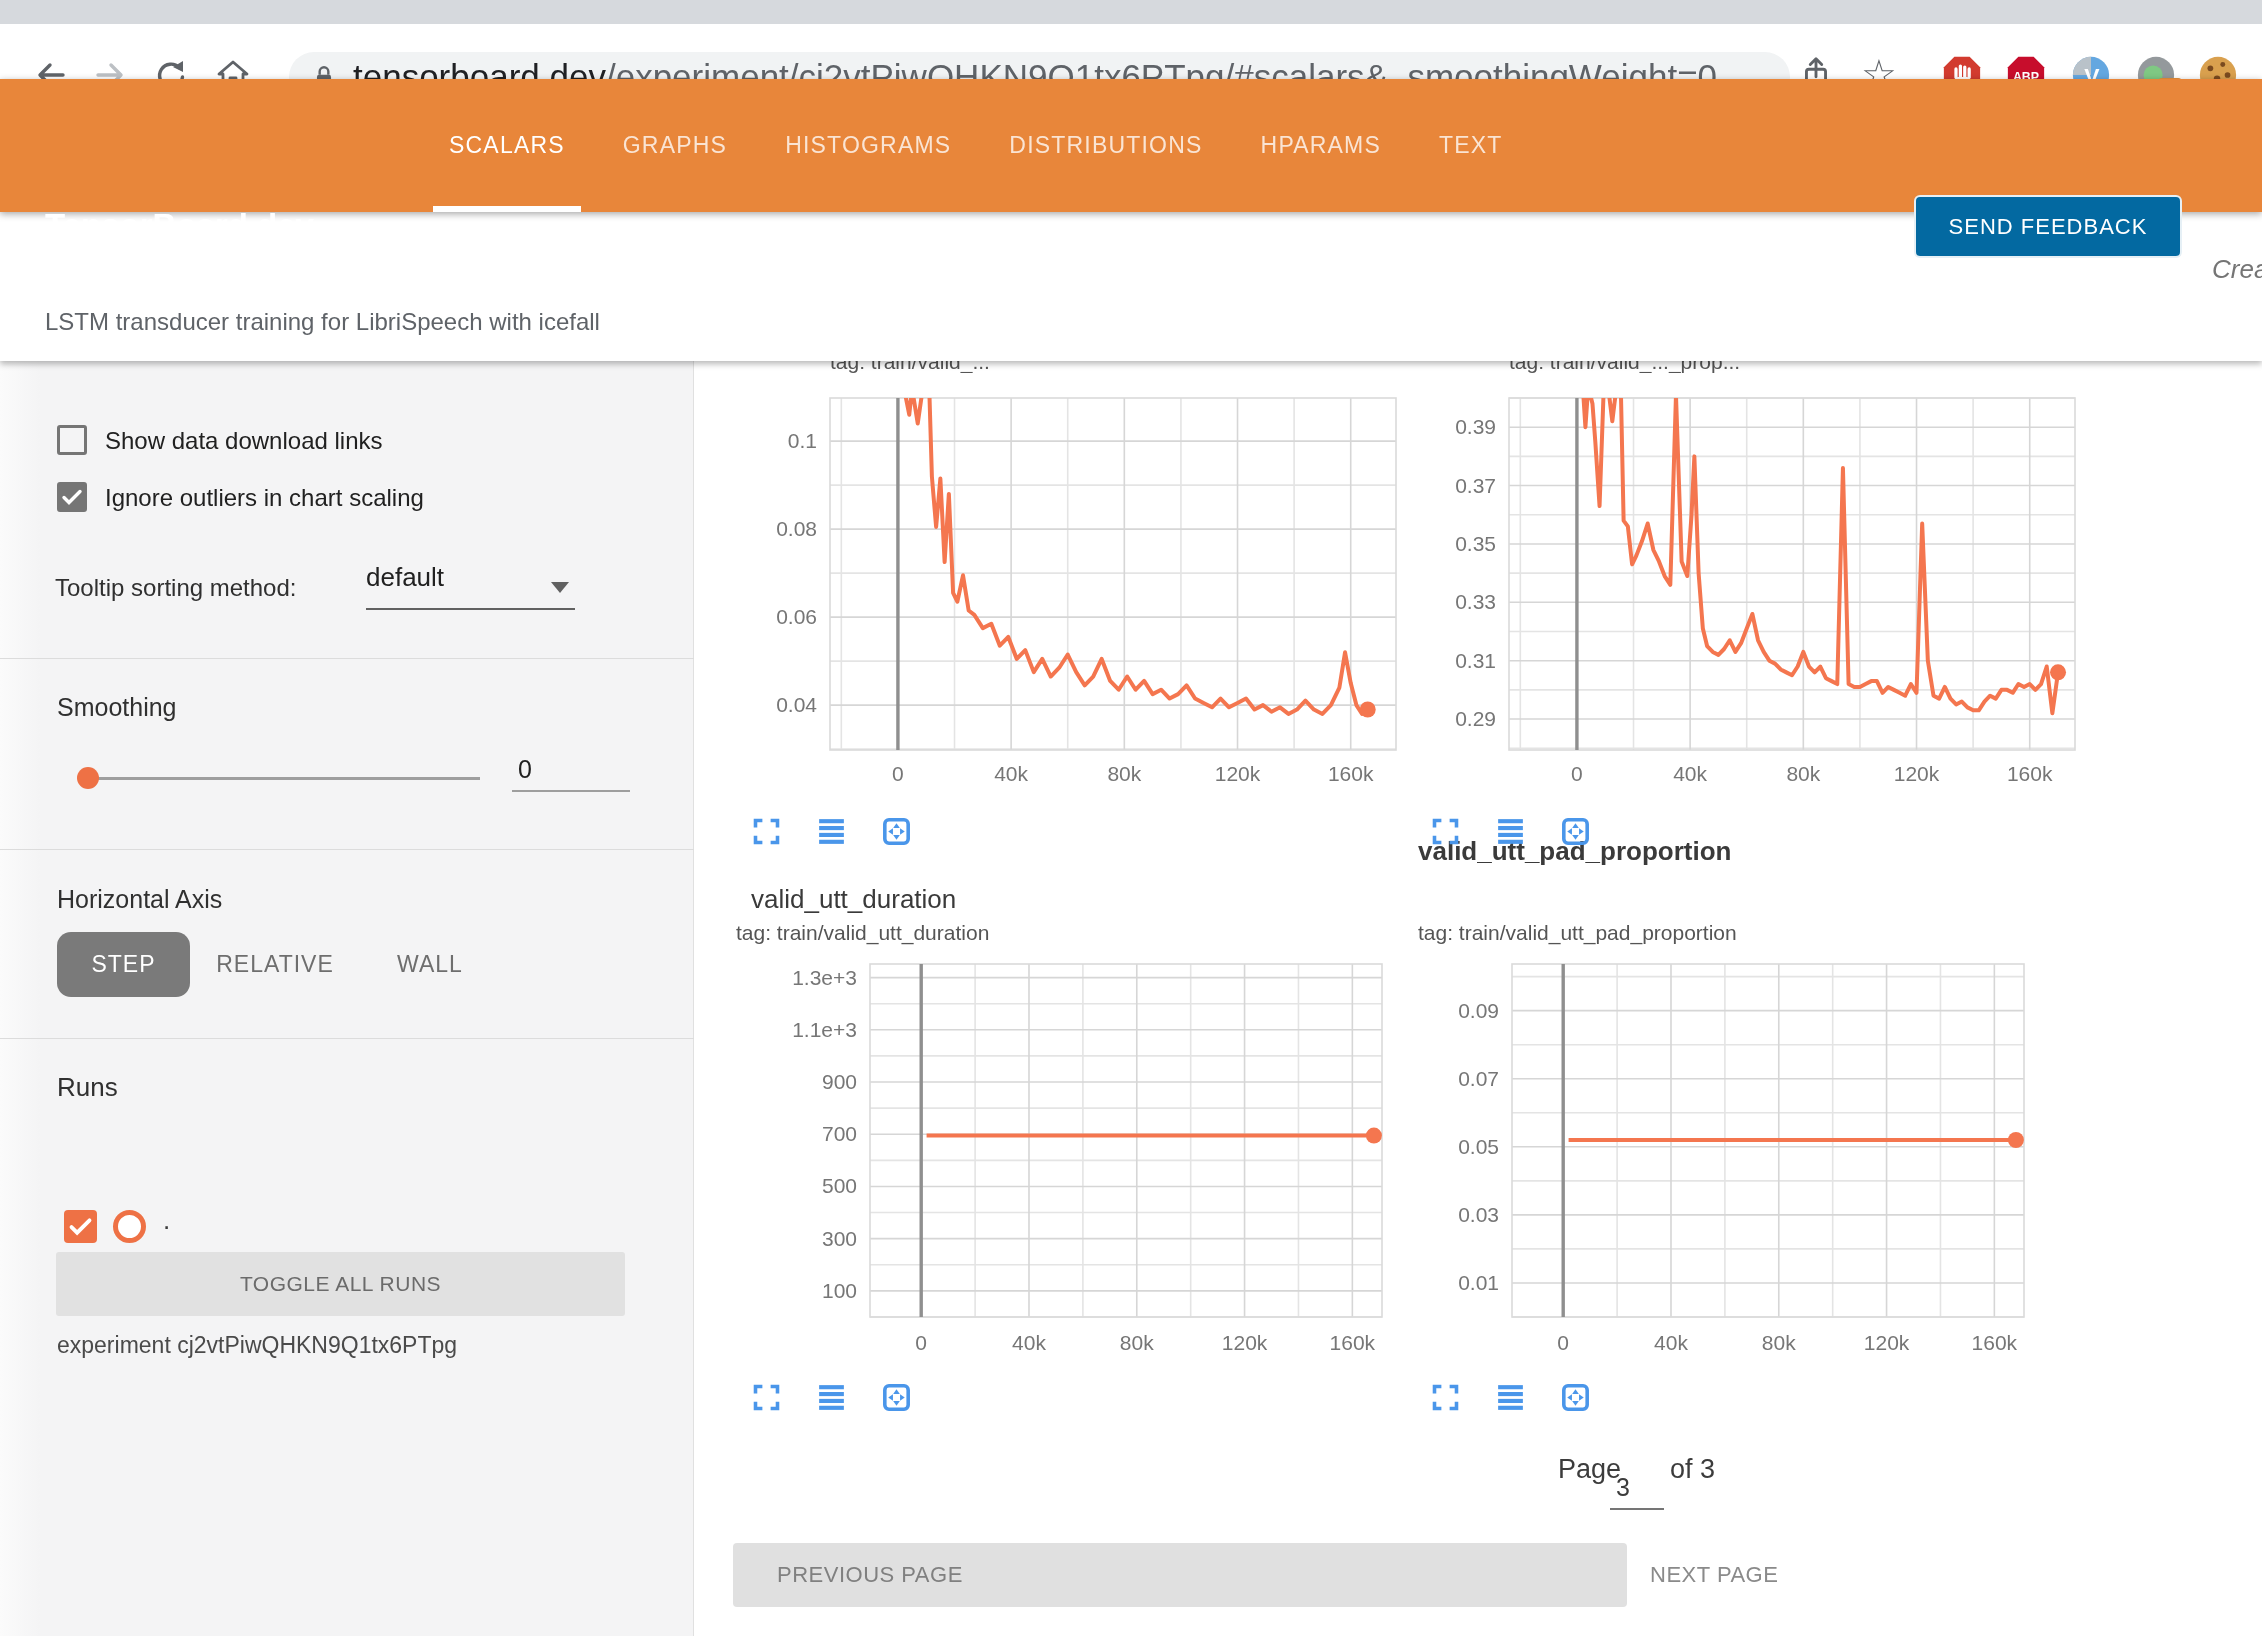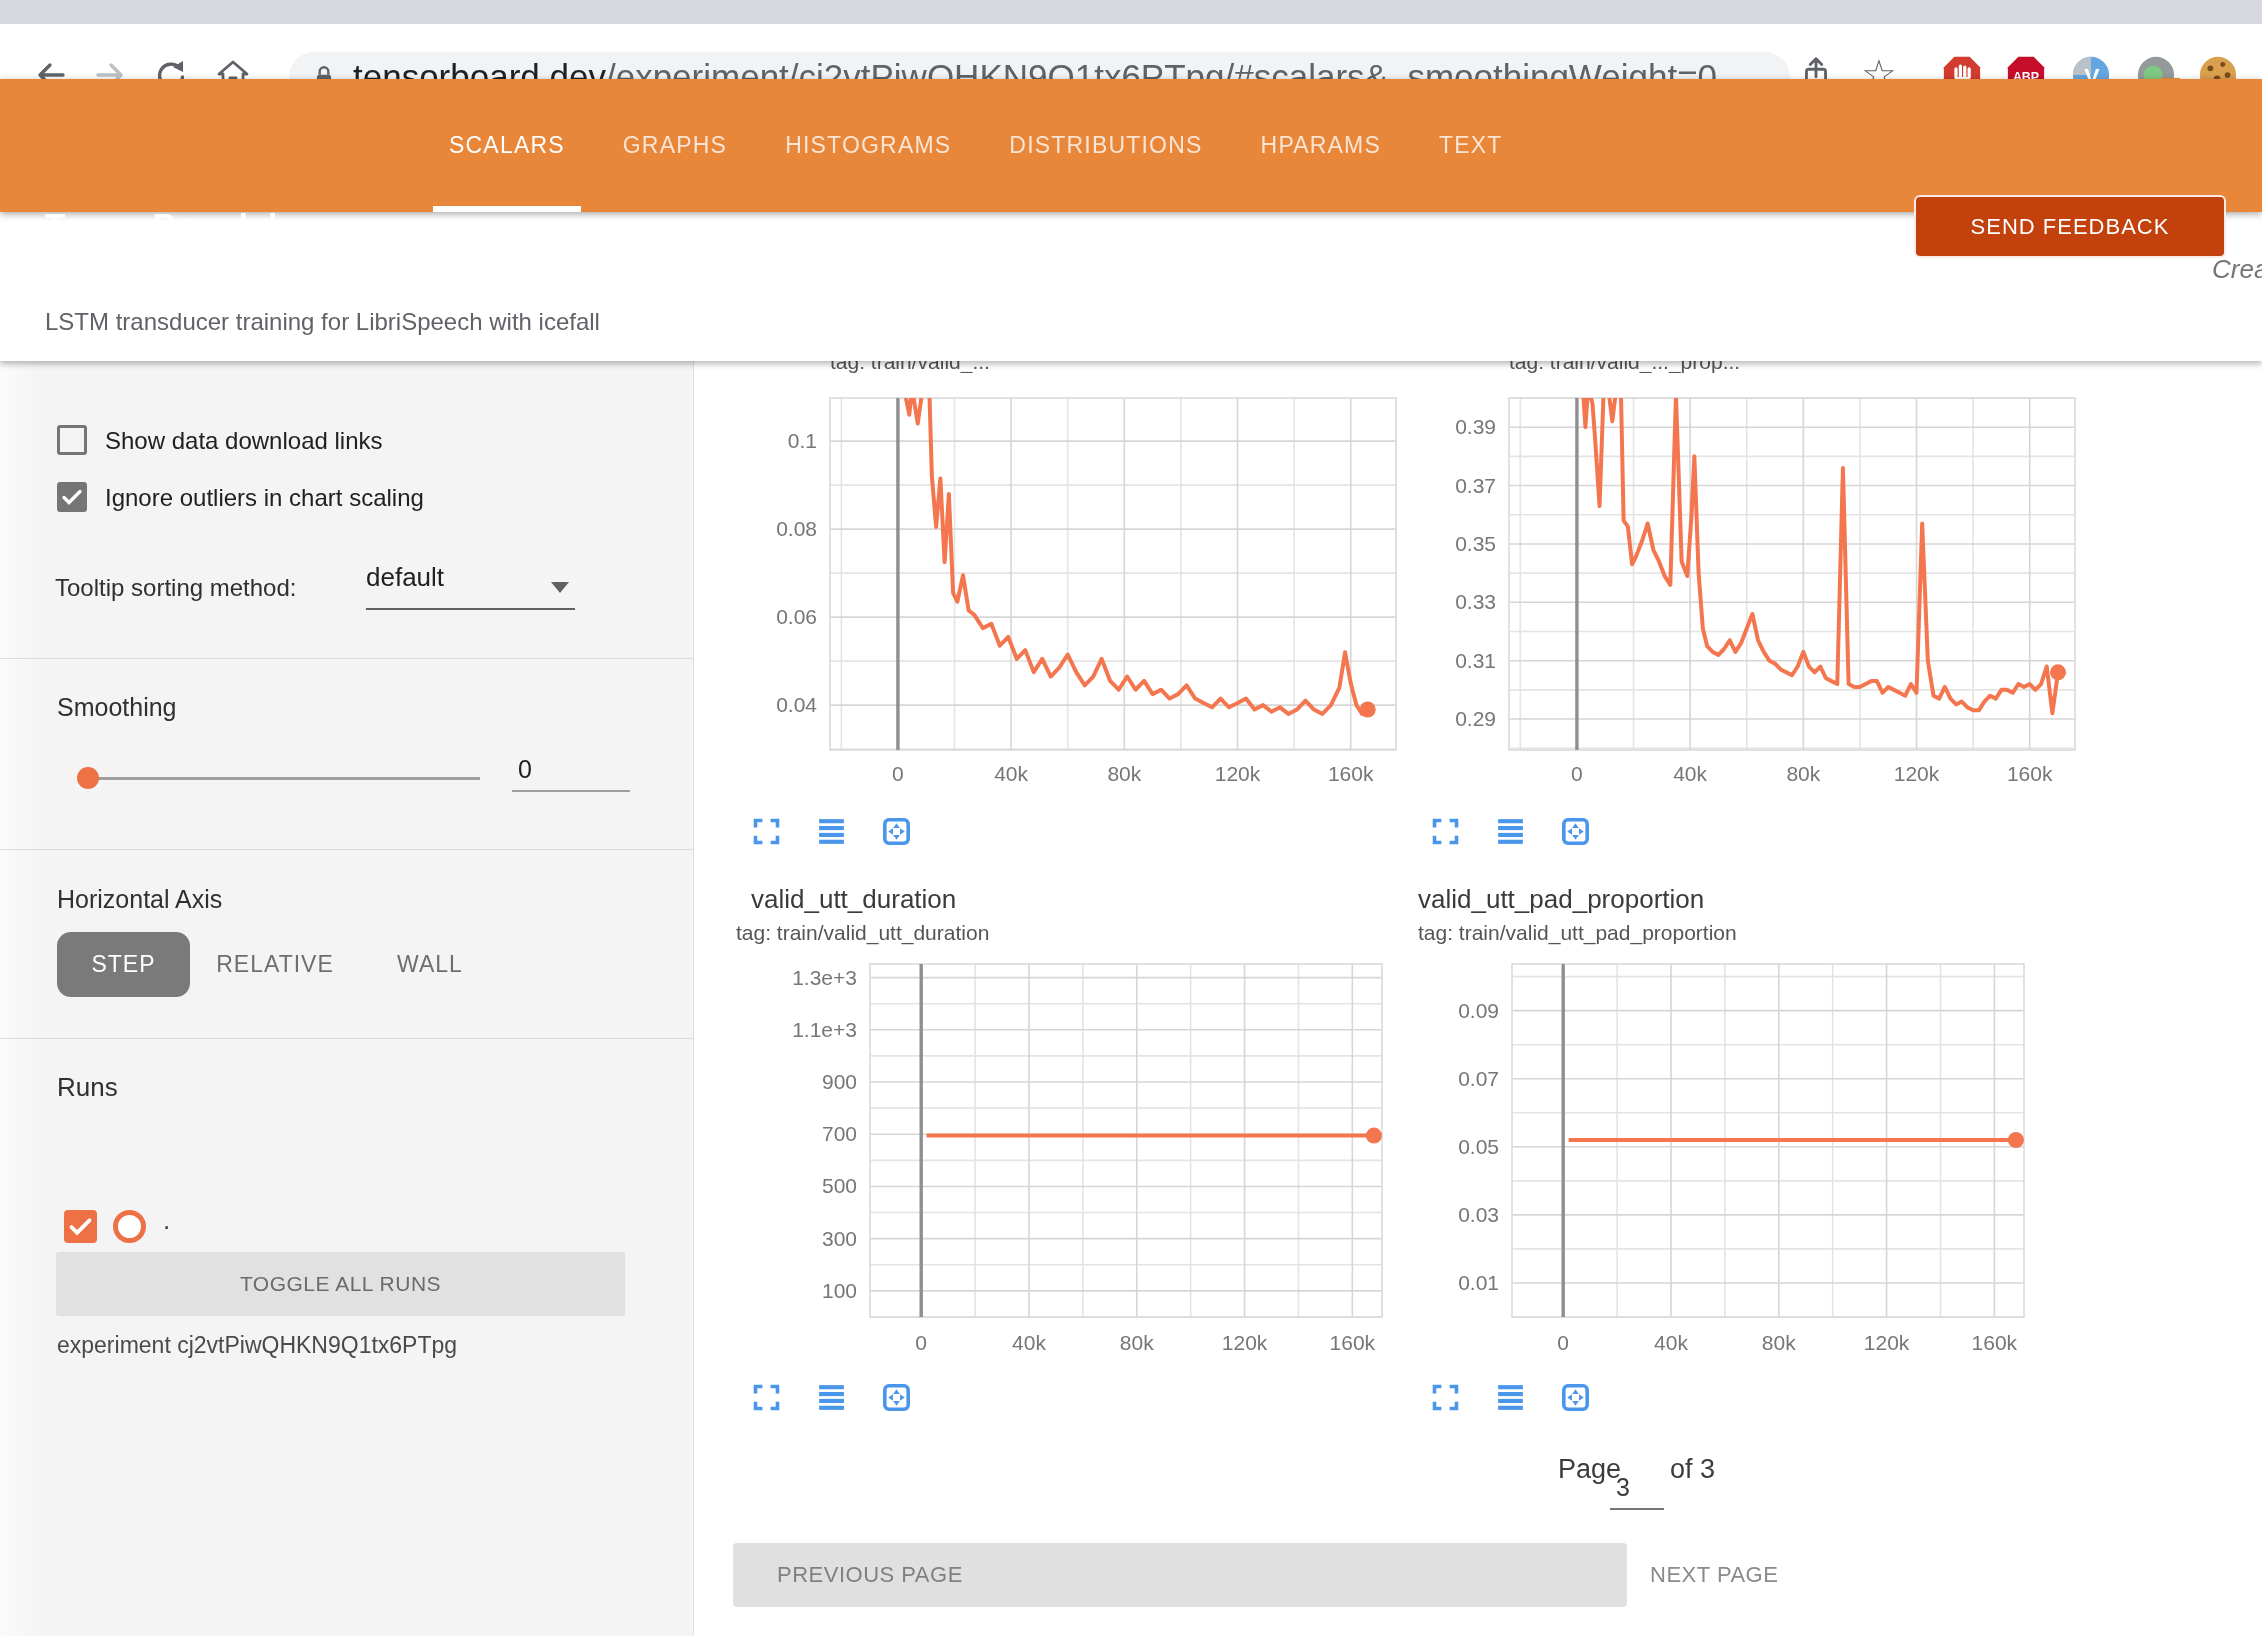--- a/index.html
+++ b/index.html
@@ -20,21 +20,21 @@
   .star-ic { position:absolute; left:1861px; top:26px; font-size:40px; color:#5f6368; line-height:48px; }
   .ext-badge { position:absolute; left:2158px; top:54px; width:24px; height:25px; background:#e8923a; border-radius:4px; color:#fff; font-size:17px; font-weight:bold; text-align:center; line-height:25px; }
 
   
   .appbar { position:absolute; left:0; top:79px; width:2262px; height:133px; background:#e8863a; box-shadow:0 2px 7px rgba(0,0,0,0.35); z-index:6; }
   .logo { position:absolute; left:45px; top:128px; font-size:33px; font-weight:bold; color:#fff; }
   .nav { position:absolute; left:445px; top:0; height:133px; display:flex; gap:50px; }
   .tab { position:relative; height:133px; display:flex; align-items:center; padding:0 4px; font-size:23px; letter-spacing:1.2px; color:rgba(255,255,255,0.78); cursor:pointer; }
   .tab.active { color:#fff; }
   .tab.active::after { content:""; position:absolute; left:-12px; right:-12px; bottom:0; height:6px; background:#fff; }
-  .feedback-btn { position:absolute; left:1914px; top:116px; width:312px; height:63px; background:#c2410c; border:2px solid rgba(255,255,255,0.9); border-radius:6px; color:#fff; font-size:22px; letter-spacing:1px; text-align:center; line-height:59px; cursor:pointer; }
+  .feedback-btn { position:absolute; left:1914px; top:116px; width:268px; height:63px; background:#0369a1; border:2px solid rgba(255,255,255,0.9); border-radius:6px; color:#fff; font-size:22px; letter-spacing:1px; text-align:center; line-height:59px; cursor:pointer; }
 
   
   .subheader { position:absolute; left:0; top:212px; width:2262px; height:149px; background:#fff; box-shadow:0 3px 6px rgba(0,0,0,0.28); z-index:5; }
   .created { position:absolute; left:2212px; top:42px; width:60px; font-size:26px; font-style:italic; color:#757575; white-space:nowrap; overflow:hidden; }
   .exp-title { position:absolute; left:45px; top:96px; font-size:24px; color:#5f6368; }
 
   
   .sidebar { position:absolute; left:0; top:361px; width:694px; height:1494px; background:linear-gradient(to right,#fbfbfb 0,#f4f4f5 40px); border-right:1px solid #e0e0e0; z-index:1; }
   .sb-divider { position:absolute; left:0; width:694px; border-top:1px solid #dcdcdc; }
   .cb-box { position:absolute; width:30px; height:30px; border:3px solid #757575; border-radius:3px; background:transparent; }
@@ -310,21 +310,21 @@
       <text x="636.72" y="386" text-anchor="middle" font-size="21" fill="#767676">160k</text>
       <clipPath id="clip1">
         <rect x="116" y="3" width="566" height="352"></rect>
       </clipPath>
       <polyline points="189.57999999999998,-11.593698175787734 192.41000000000003,32.18739635157547 195.24,-8.674958540630188 199.485,8.837479270315093 202.315,46.78109452736321 206.56,110.99336650082924 210.805,-8.674958540630188 215.05,-8.674958540630188 219.29500000000002,26.349917081260376 223.54000000000002,-8.674958540630188 227.78500000000003,-8.674958540630188 230.615,125.58706467661699 234.86,131.4245439469321 239.10500000000002,169.36815920398 243.35000000000002,160.61194029850753 249.01,146.0182421227198 254.67,128.50580431177454 260.33000000000004,154.77446102819246 265.99,166.44941956882266 271.65,181.0431177446102 277.30999999999995,189.79933665008286 282.97,0.08126036484245303 288.63,166.44941956882266 294.28999999999996,181.0431177446102 298.53499999999997,119.74958540630188 301.365,61.37479270315094 305.61,178.12437810945266 309.855,233.58043117744606 314.1,251.09286898839133 319.76,256.93034825870643 325.41999999999996,259.84908789386395 331.08000000000004,254.0116086235489 336.74,245.25538971807623 342.4,256.93034825870643 348.05999999999995,248.1741293532338 353.72,233.58043117744606 359.38,218.98673300165834 365.03999999999996,245.25538971807623 370.70000000000005,256.93034825870643 376.36,265.6865671641791 382.02,268.60530679933663 387.68,274.44278606965173 393.34,277.3615257048093 399,280.28026533996683 404.66,271.5240464344942 410.32,256.93034825870643 415.98,271.5240464344942 421.64000000000004,277.3615257048093 427.3,271.5240464344942 432.96000000000004,283.19900497512435 438.61999999999995,286.11774461028193 444.28,289.03648424543945 449.94,73.04975124378113 455.59999999999997,289.03648424543945 461.26,291.95522388059703 466.92,291.95522388059703 472.58,289.03648424543945 478.24,286.11774461028193 483.90000000000003,286.11774461028193 489.56,297.7927031509121 495.22,291.95522388059703 500.88000000000005,294.87396351575455 506.53999999999996,297.7927031509121 512.2,300.71144278606965 517.8599999999999,289.03648424543945 523.52,297.7927031509121 529.1800000000001,128.50580431177454 534.8399999999999,265.6865671641791 540.5,300.71144278606965 546.1600000000001,303.6301824212272 551.8199999999999,291.95522388059703 557.48,303.6301824212272 563.1400000000001,309.4676616915423 568.8,306.54892205638475 574.46,312.38640132669985 580.1199999999999,315.30514096185743 585.78,315.30514096185743 591.44,306.54892205638475 597.0999999999999,300.71144278606965 602.76,303.6301824212272 608.4200000000001,294.87396351575455 614.0799999999999,294.87396351575455 619.74,297.7927031509121 625.4000000000001,289.03648424543945 631.0600000000001,291.95522388059703 636.72,289.03648424543945 642.38,294.87396351575455 648.04,289.03648424543945 653.6999999999999,271.5240464344942 659.36,318.22388059701495 665.02,277.3615257048093" fill="none" stroke="#f4764f" stroke-width="4" stroke-linejoin="round" clip-path="url(#clip1)"></polyline>
       <circle cx="665.02" cy="277.3615257048093" r="8" fill="#f4764f"></circle>
     </svg>
 
   <div class="chart-title" style="left:736px; top:884px;margin-left:15px;">valid_utt_duration</div>
   <div class="chart-tag" style="left:736px; top:921px;">tag: train/valid_utt_duration</div>
-  <div class="chart-title" style="left:1418px; top:884px;">valid_utt_pad_proportion</div>
+  <div class="chart-title" style="left:1418px; top:836px;font-weight:bold;">valid_utt_pad_proportion</div>
   <div class="chart-tag" style="left:1418px; top:921px;">tag: train/valid_utt_pad_proportion</div>
 
   <svg class="chart-svg" id="chart-2" width="706" height="400" style="left: 700px; top: 956px;">
       <line x1="275.09473684210525" y1="8" x2="275.09473684210525" y2="361" stroke="#e4e4e4" stroke-width="1.6"></line>
       <line x1="382.88421052631577" y1="8" x2="382.88421052631577" y2="361" stroke="#e4e4e4" stroke-width="1.6"></line>
       <line x1="490.6736842105263" y1="8" x2="490.6736842105263" y2="361" stroke="#e4e4e4" stroke-width="1.6"></line>
       <line x1="598.4631578947369" y1="8" x2="598.4631578947369" y2="361" stroke="#e4e4e4" stroke-width="1.6"></line>
       <line x1="170" y1="308.78106508875743" x2="682" y2="308.78106508875743" stroke="#e4e4e4" stroke-width="1.6"></line>
       <line x1="170" y1="256.5621301775148" x2="682" y2="256.5621301775148" stroke="#e4e4e4" stroke-width="1.6"></line>
       <line x1="170" y1="204.34319526627218" x2="682" y2="204.34319526627218" stroke="#e4e4e4" stroke-width="1.6"></line>

